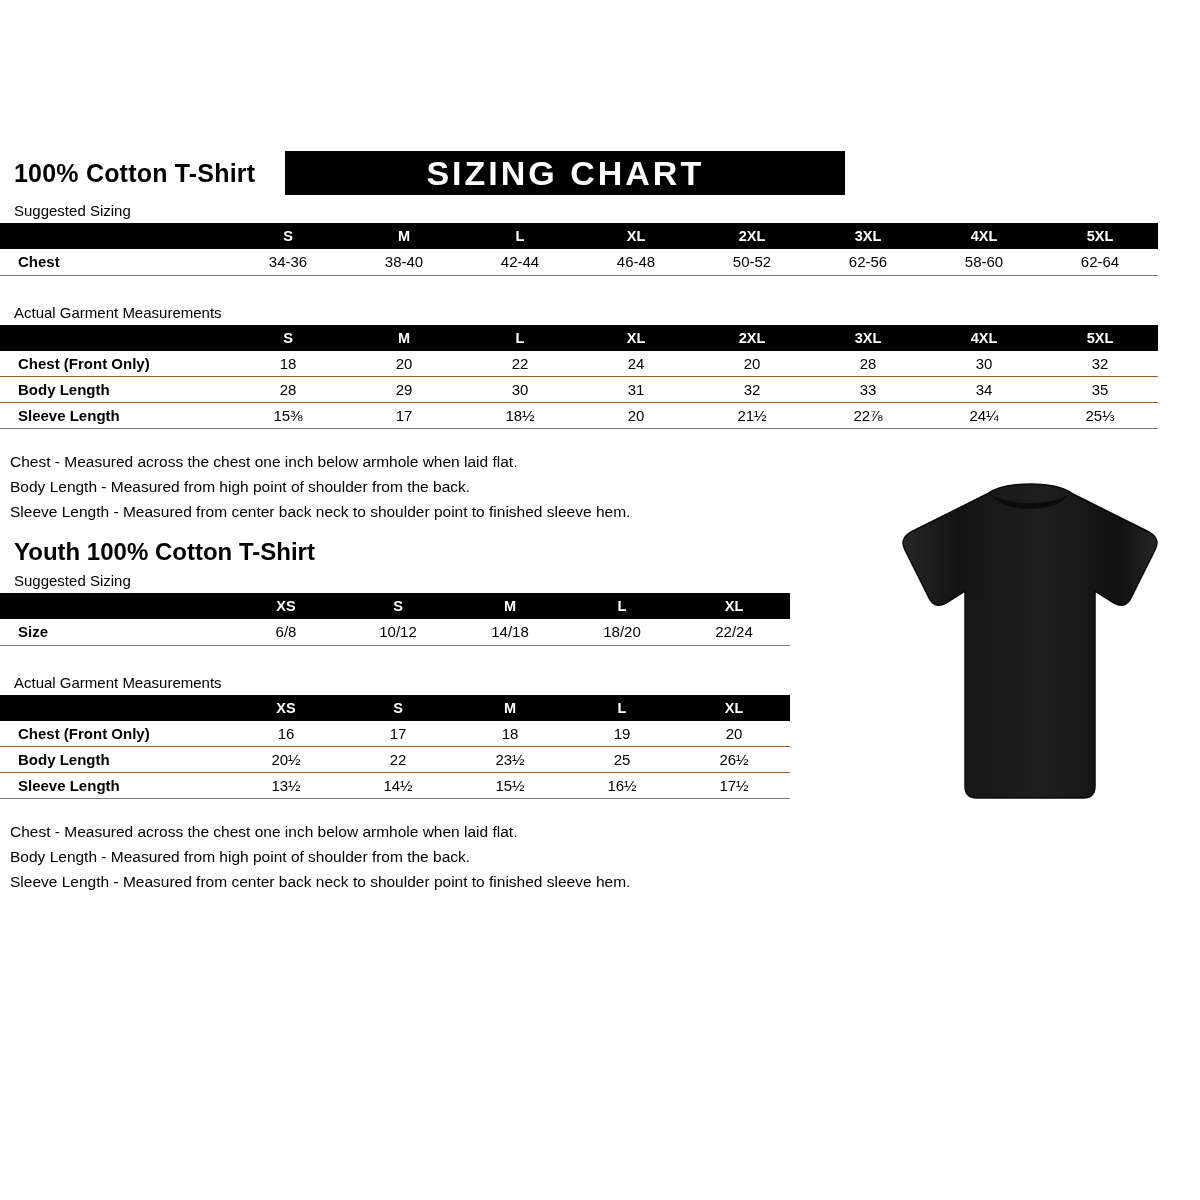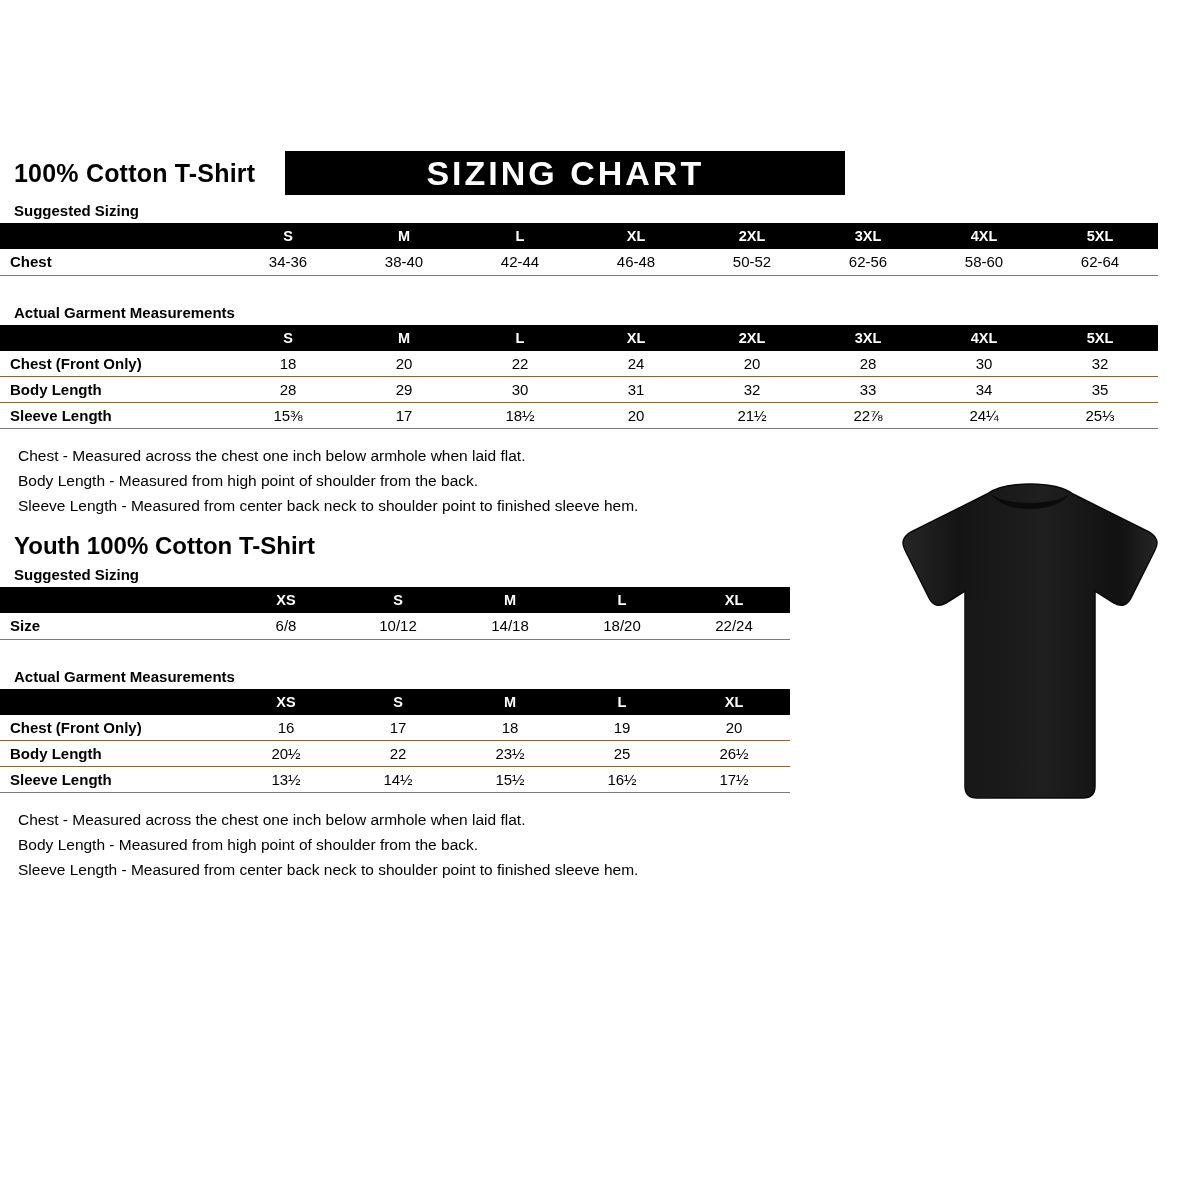--- a/index.html
+++ b/index.html
@@ -51,21 +51,20 @@
     font-size: 34px;
     font-weight: bold;
     letter-spacing: 3px;
   }
 
   .sub-label {
     padding-left: 14px;
     font-size: 15px;
     margin-top: 6px;
     margin-bottom: 4px;
-    font-weight: bold;
   }
 
   
   table.size-table {
     border-collapse: collapse;
     table-layout: fixed;
     margin: 0;
   }
   table.adult { width: 1155px; }
   table.youth { width: 790px; }
@@ -90,35 +89,35 @@
     height: 26px;
     padding: 0;
     text-align: center;
     border-bottom: 1px solid #a16207;
   }
   table.size-table tbody tr:last-child td {
     border-bottom: 1px solid #7a7a7a;
   }
   table.size-table tbody td.rowhead {
     text-align: left;
-    padding-left: 10px;
+    padding-left: 18px;
     font-weight: bold;
   }
   table.suggested tbody td {
     border-bottom: none;
   }
   table.suggested tbody td.rowhead {
     font-weight: bold;
   }
   .spacer-md { height: 22px; }
 
   
   .notes {
-    padding-left: 18px;
-    margin-top: 14px;
+    padding-left: 10px;
+    margin-top: 20px;
   }
   .notes div {
     font-size: 15.5px;
     line-height: 25px;
   }
 
   .youth-title {
     padding-left: 14px;
     font-size: 24px;
     font-weight: bold;

